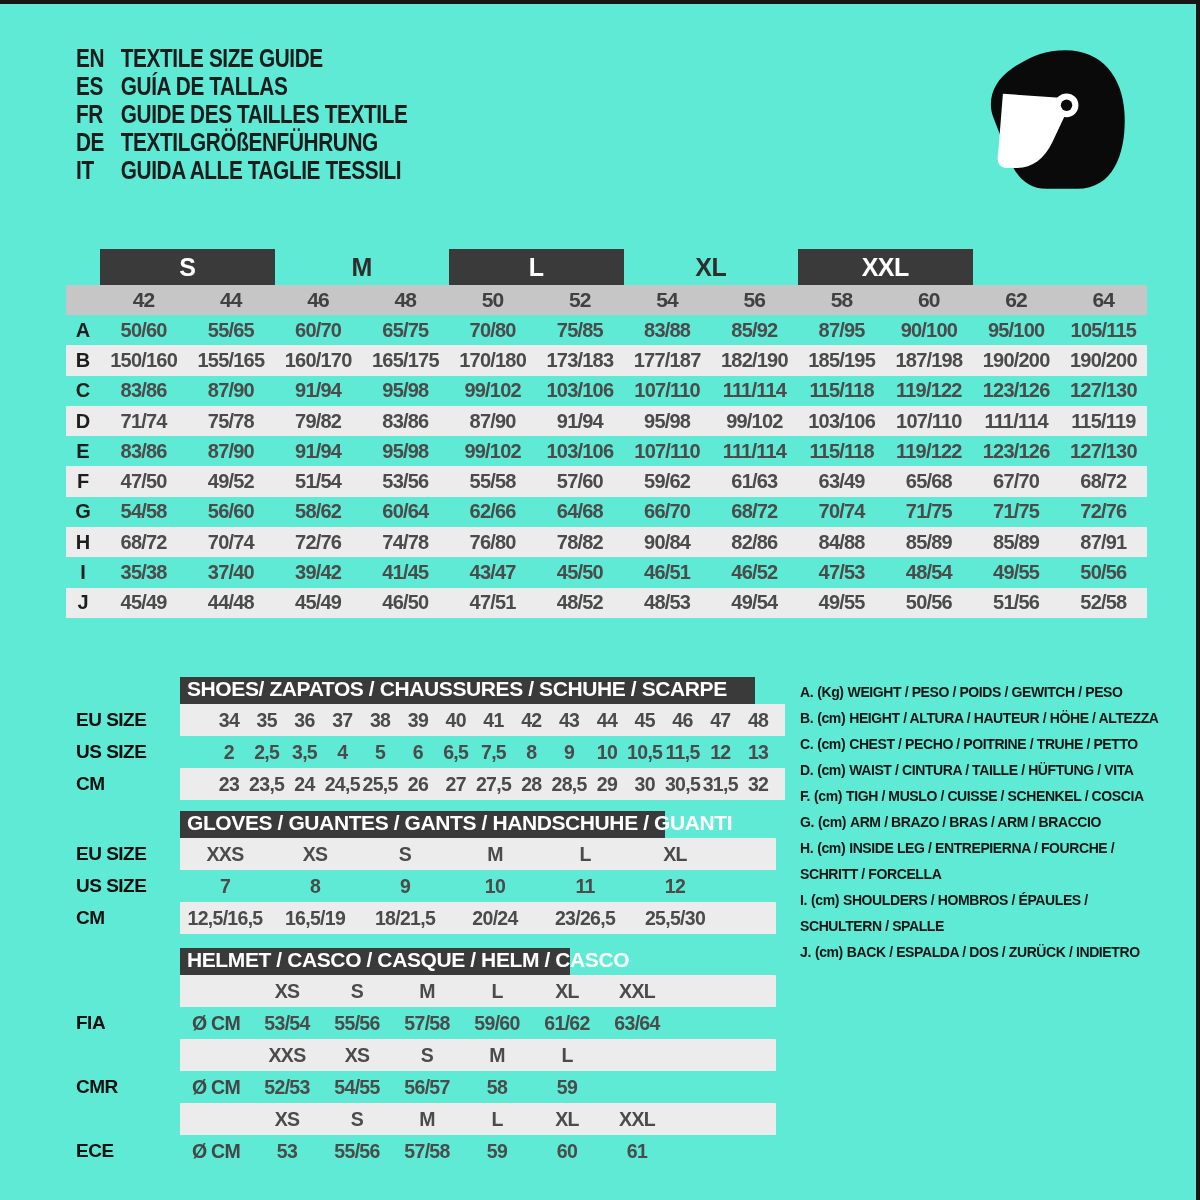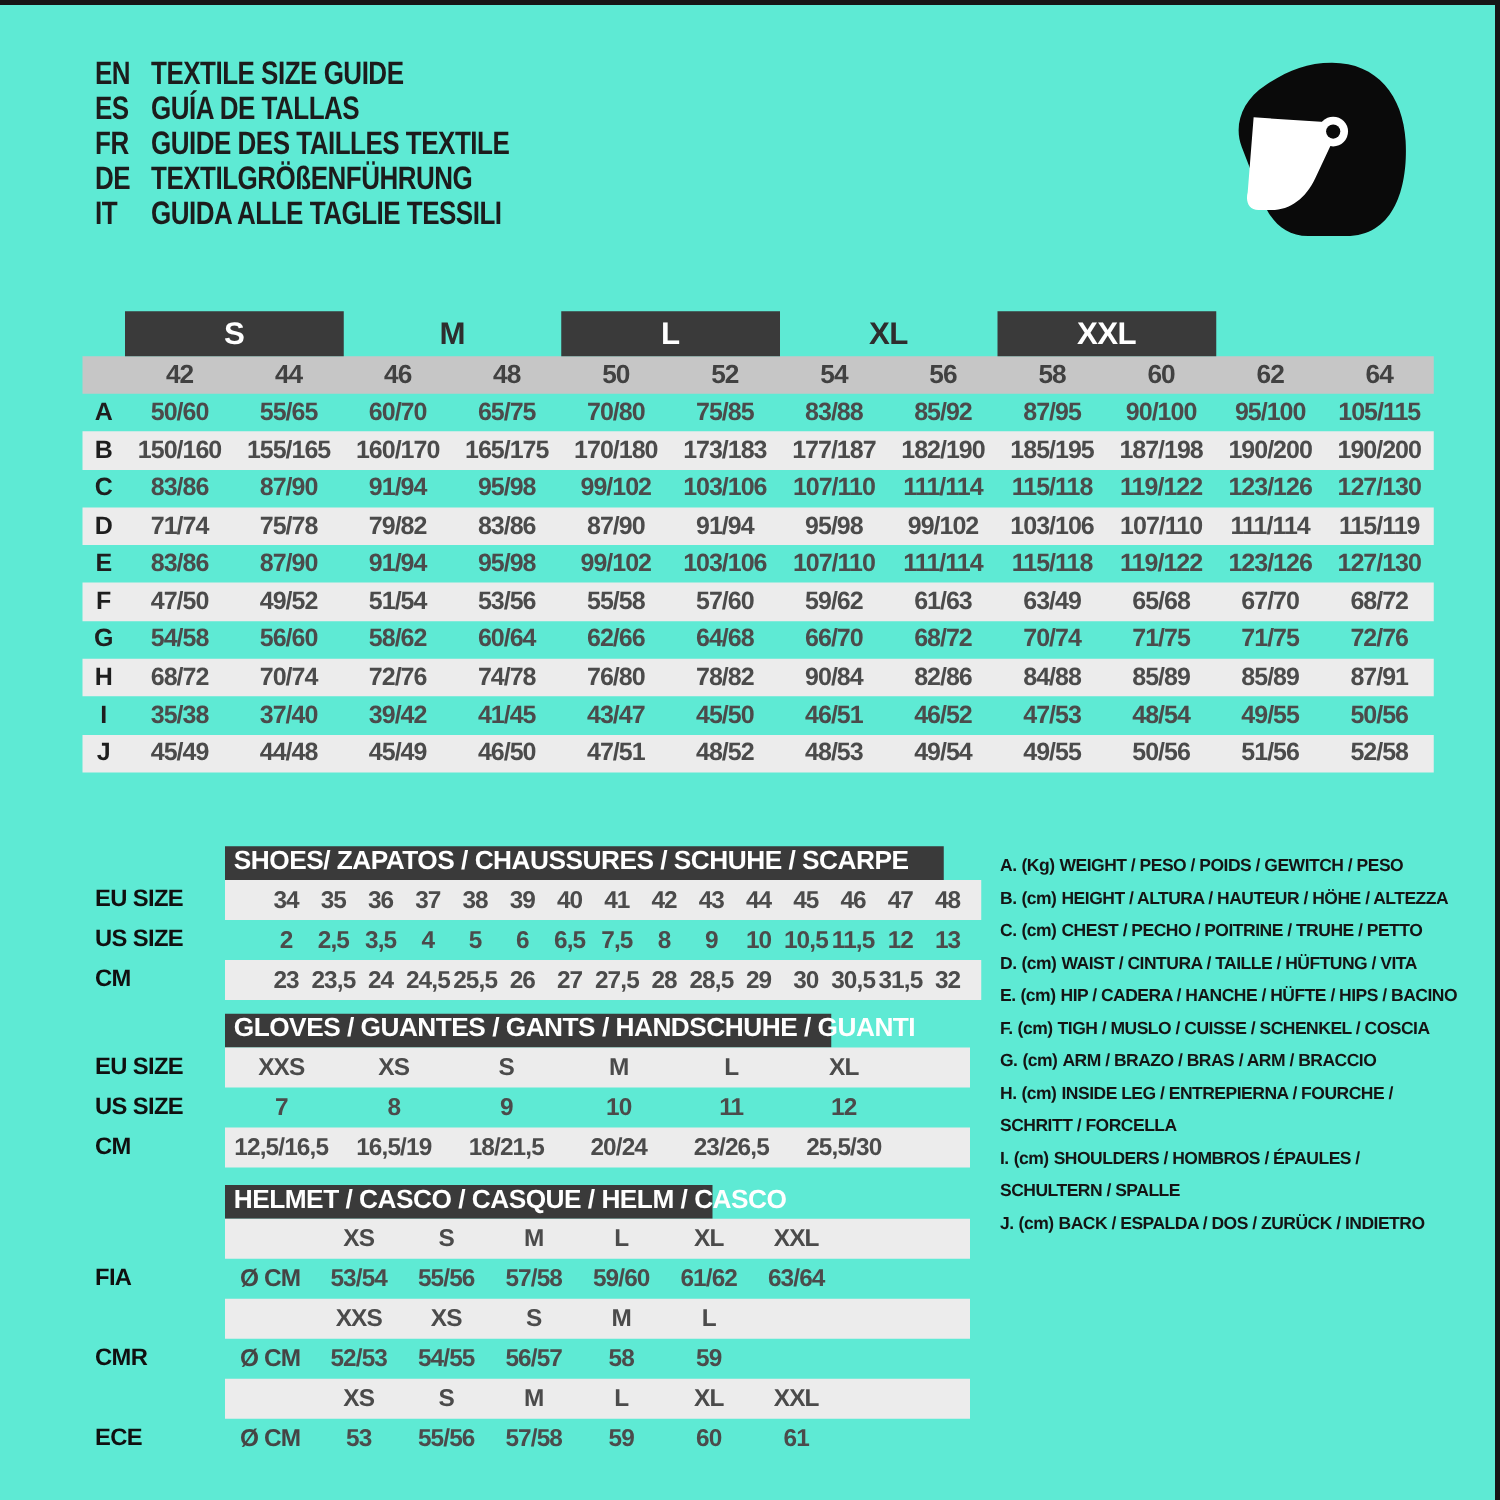--- a/index.html
+++ b/index.html
@@ -464,20 +464,19 @@
           </div>
         </div>
       </div>
   </div>
 
   <div class="legend">
       <div class="legend-item"><span class="legend-key">A.</span><span class="legend-unit">(Kg)</span><span class="legend-text">WEIGHT / PESO / POIDS / GEWITCH / PESO</span></div>
       <div class="legend-item"><span class="legend-key">B.</span><span class="legend-unit">(cm)</span><span class="legend-text">HEIGHT / ALTURA / HAUTEUR / HÖHE / ALTEZZA</span></div>
       <div class="legend-item"><span class="legend-key">C.</span><span class="legend-unit">(cm)</span><span class="legend-text">CHEST / PECHO / POITRINE / TRUHE / PETTO</span></div>
       <div class="legend-item"><span class="legend-key">D.</span><span class="legend-unit">(cm)</span><span class="legend-text">WAIST / CINTURA / TAILLE / HÜFTUNG / VITA</span></div>
-      <div class="legend-item"><span class="legend-key">E.</span><span class="legend-unit">(cm)</span><span class="legend-text">HIP / CADERA / HANCHE / HÜFTE / HIPS / BACINO</span></div>
       <div class="legend-item"><span class="legend-key">F.</span><span class="legend-unit">(cm)</span><span class="legend-text">TIGH / MUSLO / CUISSE / SCHENKEL / COSCIA</span></div>
       <div class="legend-item"><span class="legend-key">G.</span><span class="legend-unit">(cm)</span><span class="legend-text">ARM / BRAZO / BRAS / ARM / BRACCIO</span></div>
       <div class="legend-item"><span class="legend-key">H.</span><span class="legend-unit">(cm)</span><span class="legend-text">INSIDE LEG / ENTREPIERNA / FOURCHE / SCHRITT / FORCELLA</span></div>
       <div class="legend-item"><span class="legend-key">I.</span><span class="legend-unit">(cm)</span><span class="legend-text">SHOULDERS / HOMBROS / ÉPAULES / SCHULTERN / SPALLE</span></div>
       <div class="legend-item"><span class="legend-key">J.</span><span class="legend-unit">(cm)</span><span class="legend-text">BACK / ESPALDA / DOS / ZURÜCK / INDIETRO</span></div>
     </div>
 </div>
 
 </body></html>

